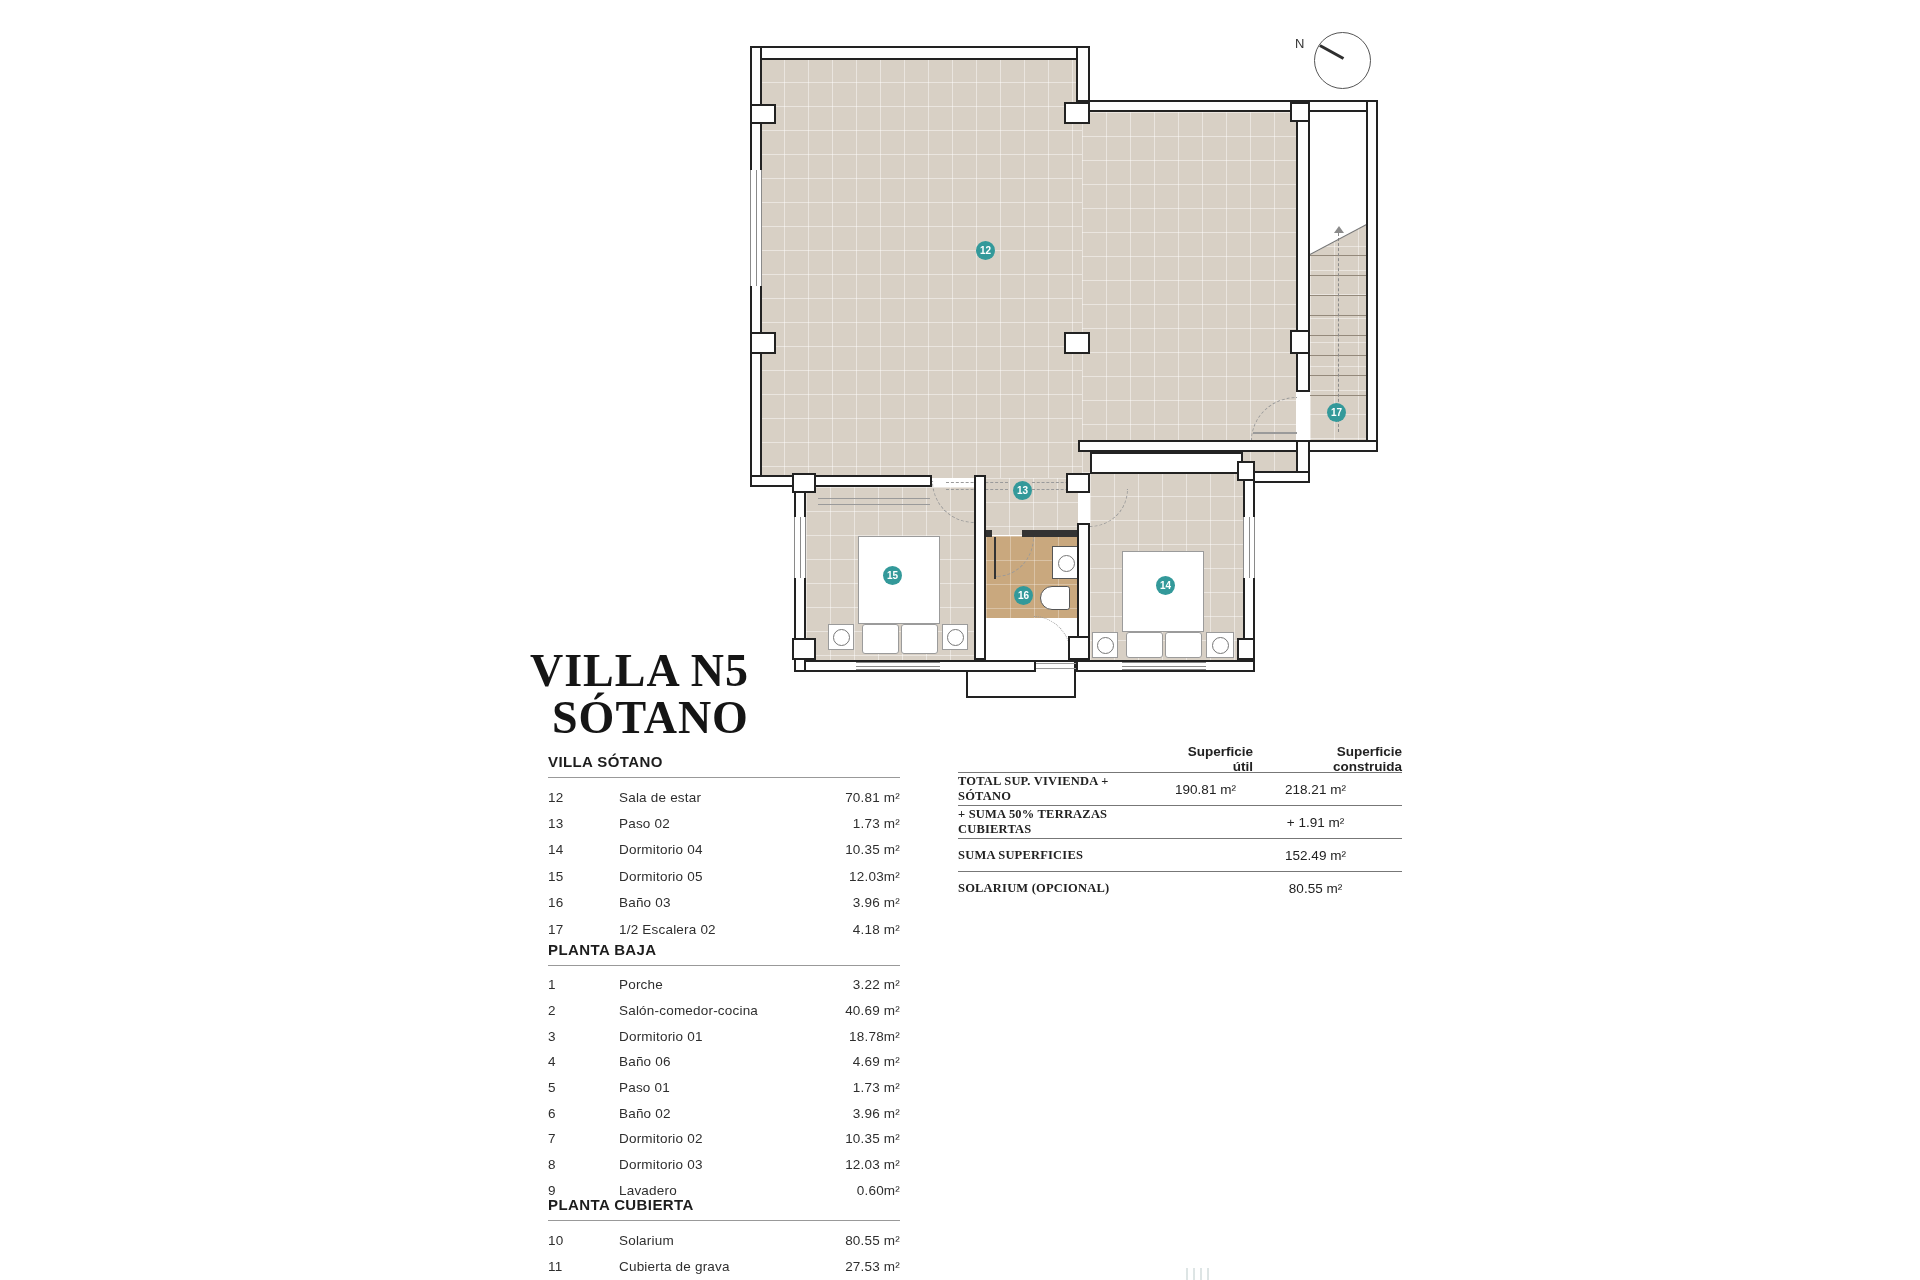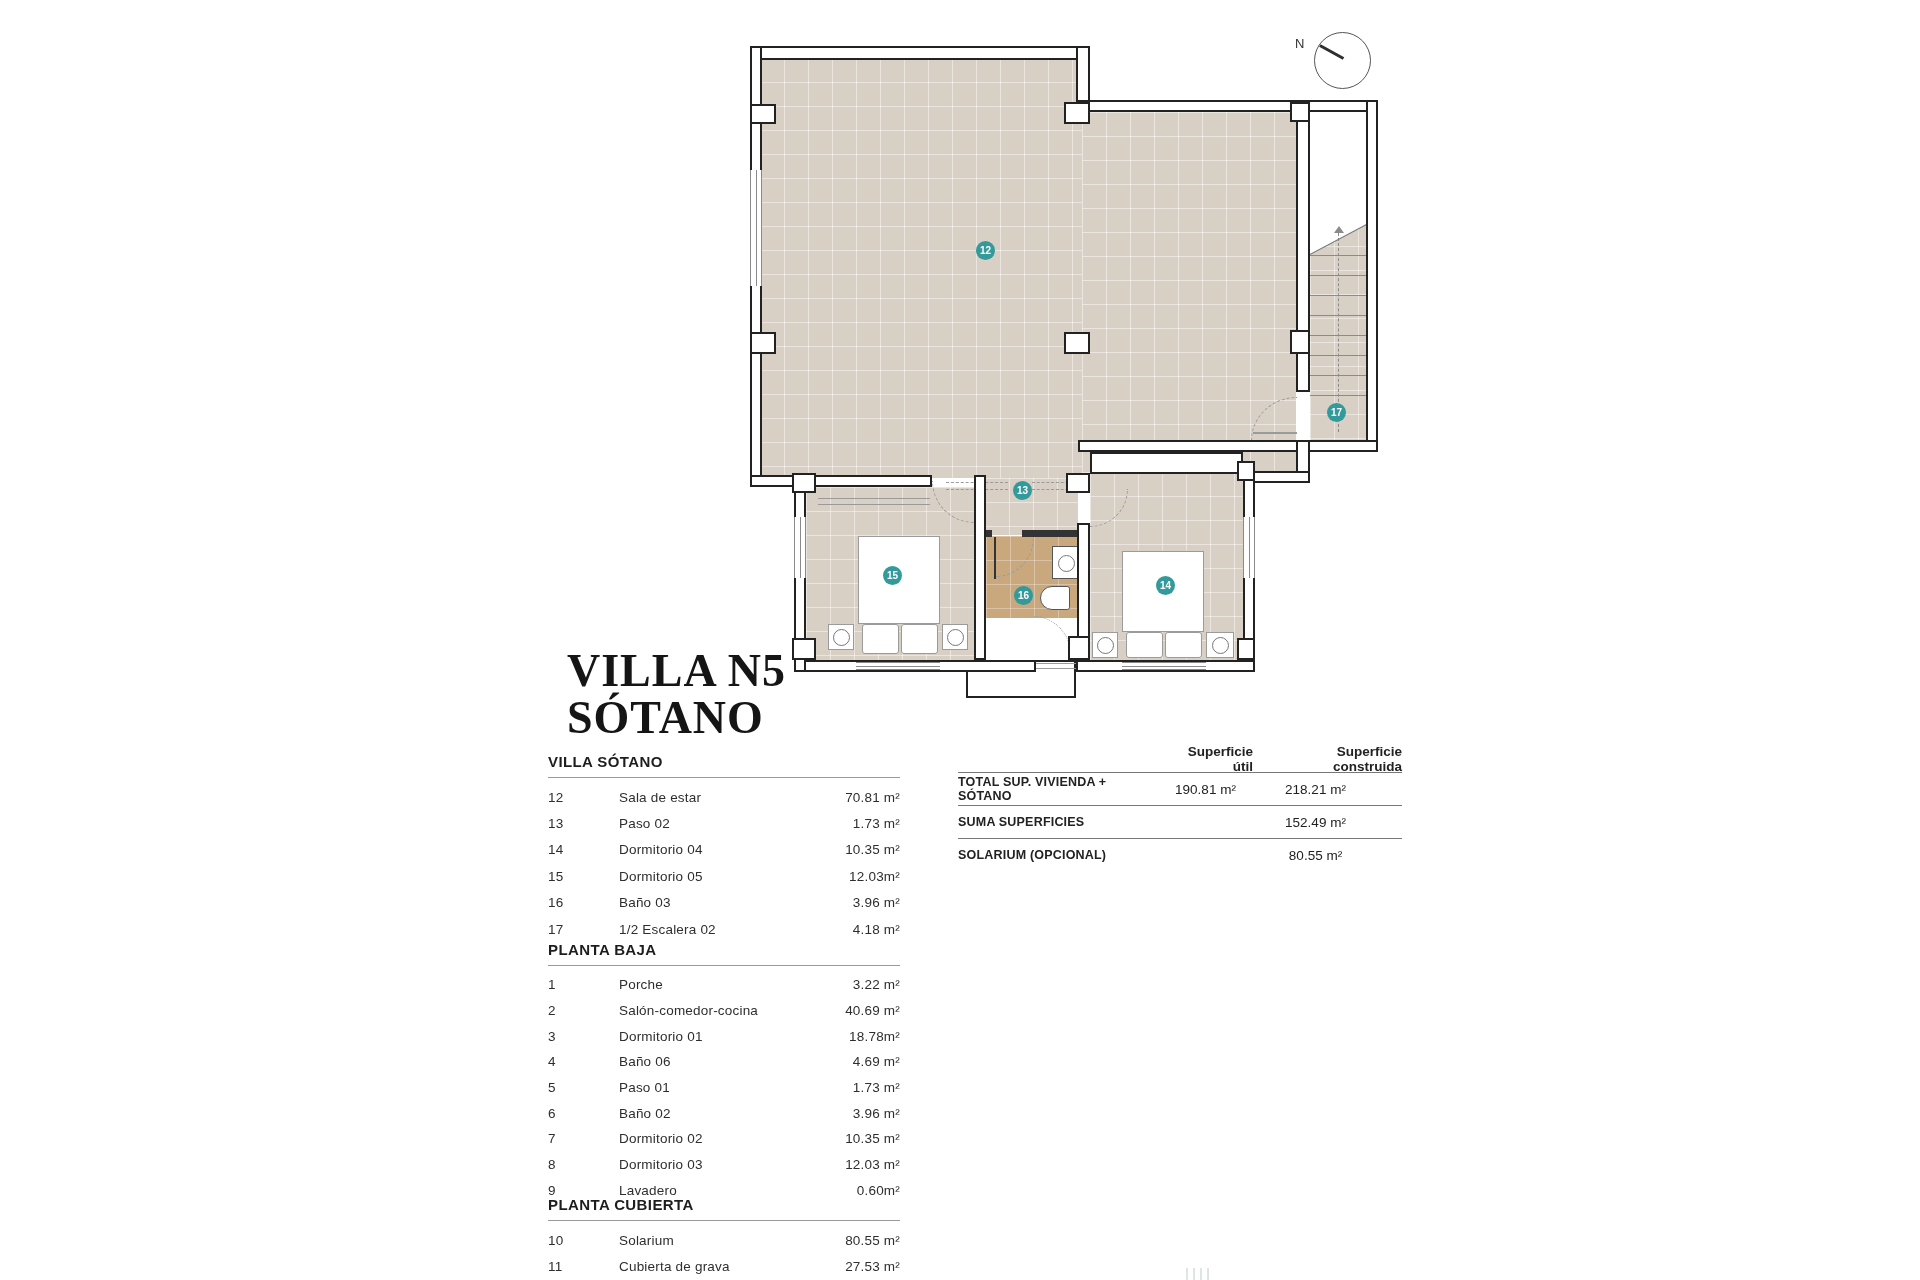--- a/index.html
+++ b/index.html
@@ -31,37 +31,37 @@
   .grayline{position:absolute;background:#9a9a9a;z-index:4;}
   .badge{position:absolute;width:19px;height:19px;border-radius:50%;color:#fff;
     font-size:10px;font-weight:bold;display:flex;align-items:center;justify-content:center;
     z-index:7;letter-spacing:0;}
   .treads{position:absolute;z-index:2;
     background-image:repeating-linear-gradient(180deg,#94897b 0 1px,transparent 1px 20px);}
 
   
 
   
-  #title{position:absolute;left:567px;top:648px;font-family:"Liberation Serif",serif;
-    font-weight:700;font-size:46px;line-height:1.02;color:#151515;letter-spacing:1px;z-index:8;}
+  #title{position:absolute;left:530px;top:648px;font-family:"Liberation Serif",serif;
+    font-weight:700;font-size:46px;line-height:1.02;color:#151515;letter-spacing:1px;z-index:8;text-align:right;}
   .sec{position:absolute;left:548px;width:352px;z-index:8;}
   .sec h3{margin:0 0 6px 0;font-size:15px;font-weight:700;color:#1d1d1d;letter-spacing:.4px;
     border-bottom:1px solid #999;padding-bottom:7px;}
   .trow{display:flex;align-items:center;height:26.4px;font-size:13.5px;color:#2e2e2e;letter-spacing:.2px;}
   .sec.baja .trow{height:25.7px;}
   .trow .num{width:30px;}
   .trow .nm{flex:1;margin-left:41px;}
   .trow .ar{text-align:right;}
   #summary{position:absolute;left:958px;top:744px;width:444px;z-index:8;color:#222;}
   .srow{display:grid;grid-template-columns:200px 95px 149px;align-items:center;}
   .shead{height:28px;border-bottom:1px solid #777;font-size:13.5px;font-weight:700;}
   .shead .c1,.shead .c2{text-align:right;margin-left:16px;}
   .sr{height:32px;border-bottom:1px solid #777;}
   .sr.last{border-bottom:none;}
-  .sr .lbl{font-size:12.5px;font-weight:700;letter-spacing:.2px;}
+  .sr .lbl{font-size:12.5px;font-weight:700;letter-spacing:.2px;font-family:Liberation Serif, serif;}
   .sr .c1{text-align:center;font-size:13.5px;}
   .sr .c2{text-align:center;font-size:13.5px;padding-right:24px;}
 
   
   #compass{position:absolute;left:1314px;top:32px;width:55px;height:55px;border:1px solid #555;
     border-radius:50%;background:#fff;z-index:8;}
   #needle{position:absolute;left:1320px;top:44px;width:27px;height:2.5px;background:#2f2f2f;
     transform:rotate(29deg);transform-origin:left center;z-index:9;}
   #nlabel{position:absolute;left:1295px;top:36px;font-size:13px;color:#333;z-index:9;}
 
@@ -286,20 +286,25 @@
       <span></span>
       <span class="c1">Superficie útil</span>
       <span class="c2" style="padding-right:0;text-align:right;">Superficie construida</span>
     </div>
     <div class="srow sr">
       <span class="lbl">TOTAL SUP. VIVIENDA + SÓTANO</span>
       <span class="c1">190.81 m²</span>
       <span class="c2">218.21 m²</span>
     </div>
     <div class="srow sr">
+      <span class="lbl">+ SUMA 50% TERRAZAS CUBIERTAS</span>
+      <span class="c1"></span>
+      <span class="c2">+ 1.91 m²</span>
+    </div>
+    <div class="srow sr">
       <span class="lbl">SUMA SUPERFICIES</span>
       <span class="c1"></span>
       <span class="c2">152.49 m²</span>
     </div>
     <div class="srow sr last">
       <span class="lbl">SOLARIUM (OPCIONAL)</span>
       <span class="c1"></span>
       <span class="c2">80.55 m²</span>
     </div>
   </div>

